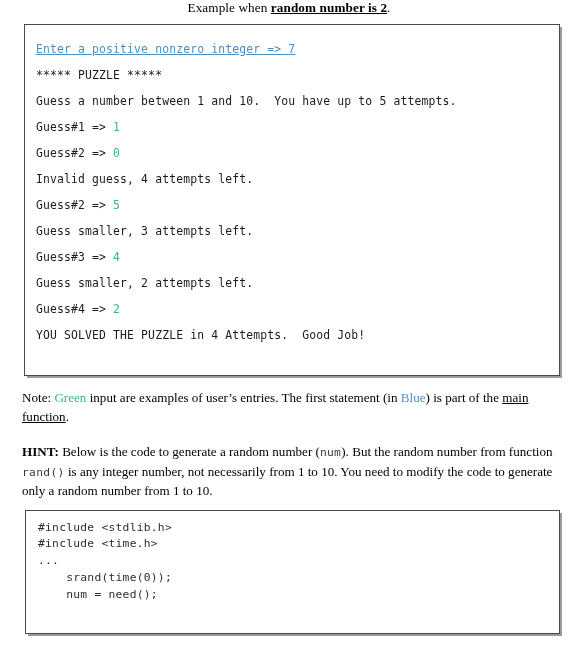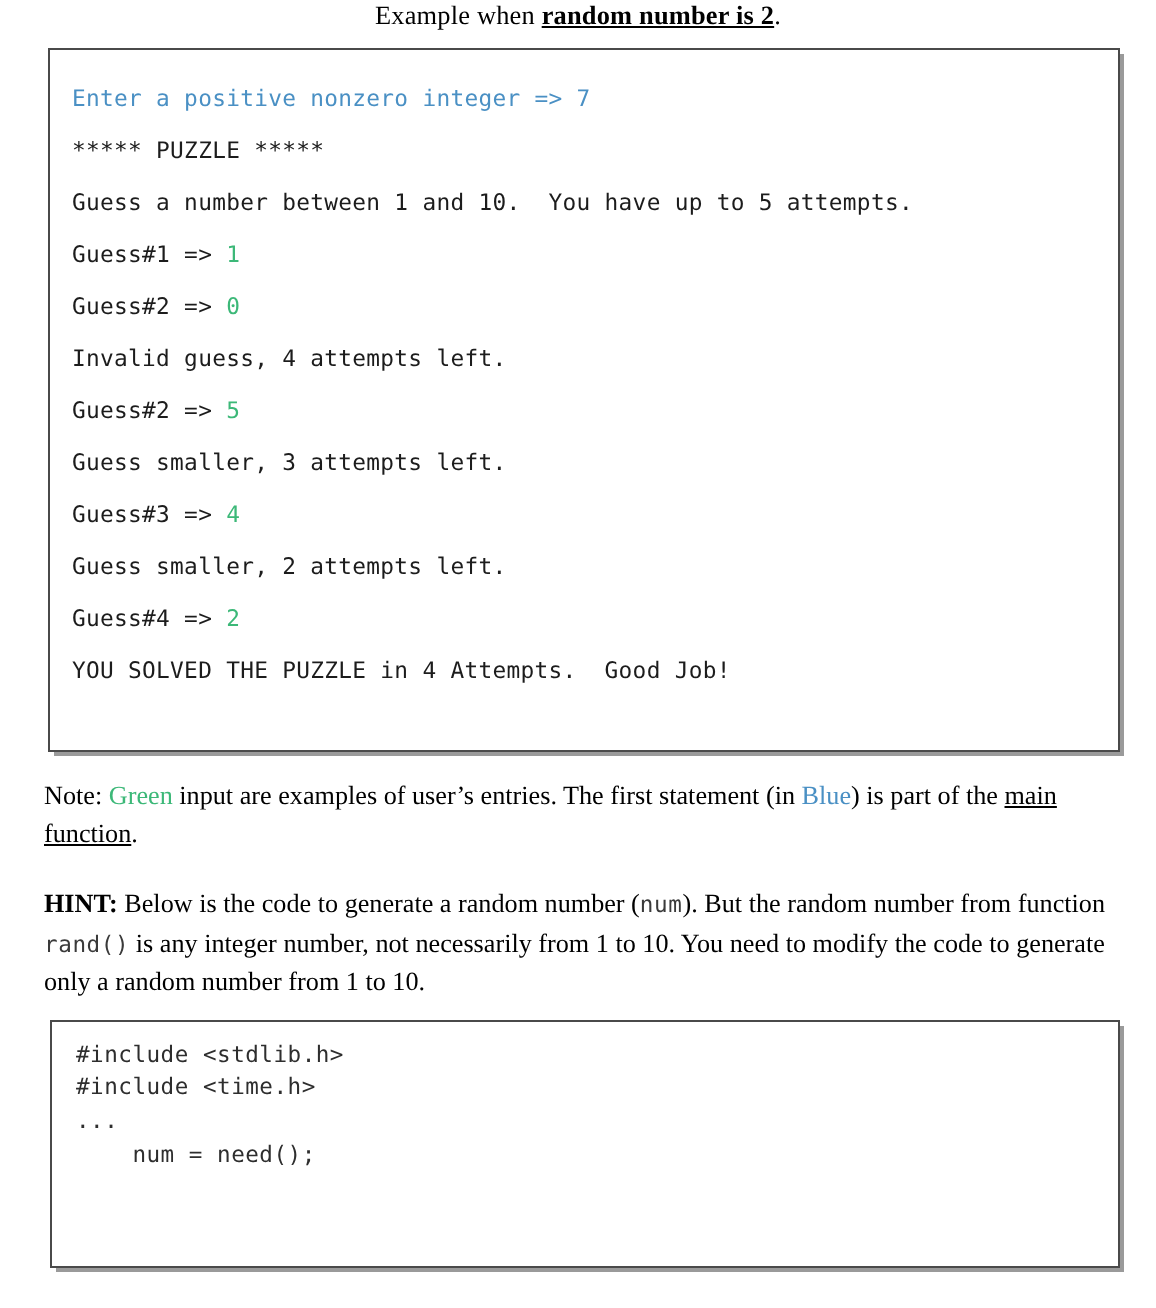--- a/index.html
+++ b/index.html
@@ -48,21 +48,21 @@
     height: 352px;
   }
   .console-line {
     font-family: "DejaVu Sans Mono", "Liberation Mono", monospace;
     font-size: 11.4px;
     line-height: 26px;
     white-space: pre;
     color: #1c1c1c;
     letter-spacing: 0.15px;
   }
-  .console-line.blue { color: #4a90c4; }
+  .console-line.blue { color: #4a90c4; text-decoration: underline; }
   .tok-green { color: #3cb878; }
   .tok-blue  { color: #4a90c4; }
 
   
   .note-para {
     margin: 13px 8px 0 22px;
     font-size: 13.1px;
     line-height: 18.5px;
     text-align: left;
   }
@@ -127,14 +127,15 @@
 </p>
 
 <p class="hint-para">
   <span class="bold">HINT:</span><span>  Below is the code to generate a random number (</span><span class="mono-inline">num</span><span>). But the random number from function </span><span class="mono-inline">rand()</span><span> is any integer number, not necessarily from 1 to 10.  You need to modify the code to generate only a random number from 1 to 10.</span>
 </p>
 
 <div class="boxed code-box" id="code-box">
     <div class="code-line">#include &lt;stdlib.h&gt;</div>
     <div class="code-line">#include &lt;time.h&gt;</div>
     <div class="code-line">...</div>
+    <div class="code-line">    srand(time(0));</div>
     <div class="code-line">    num = need();</div>
   </div>
 
 </body></html>

